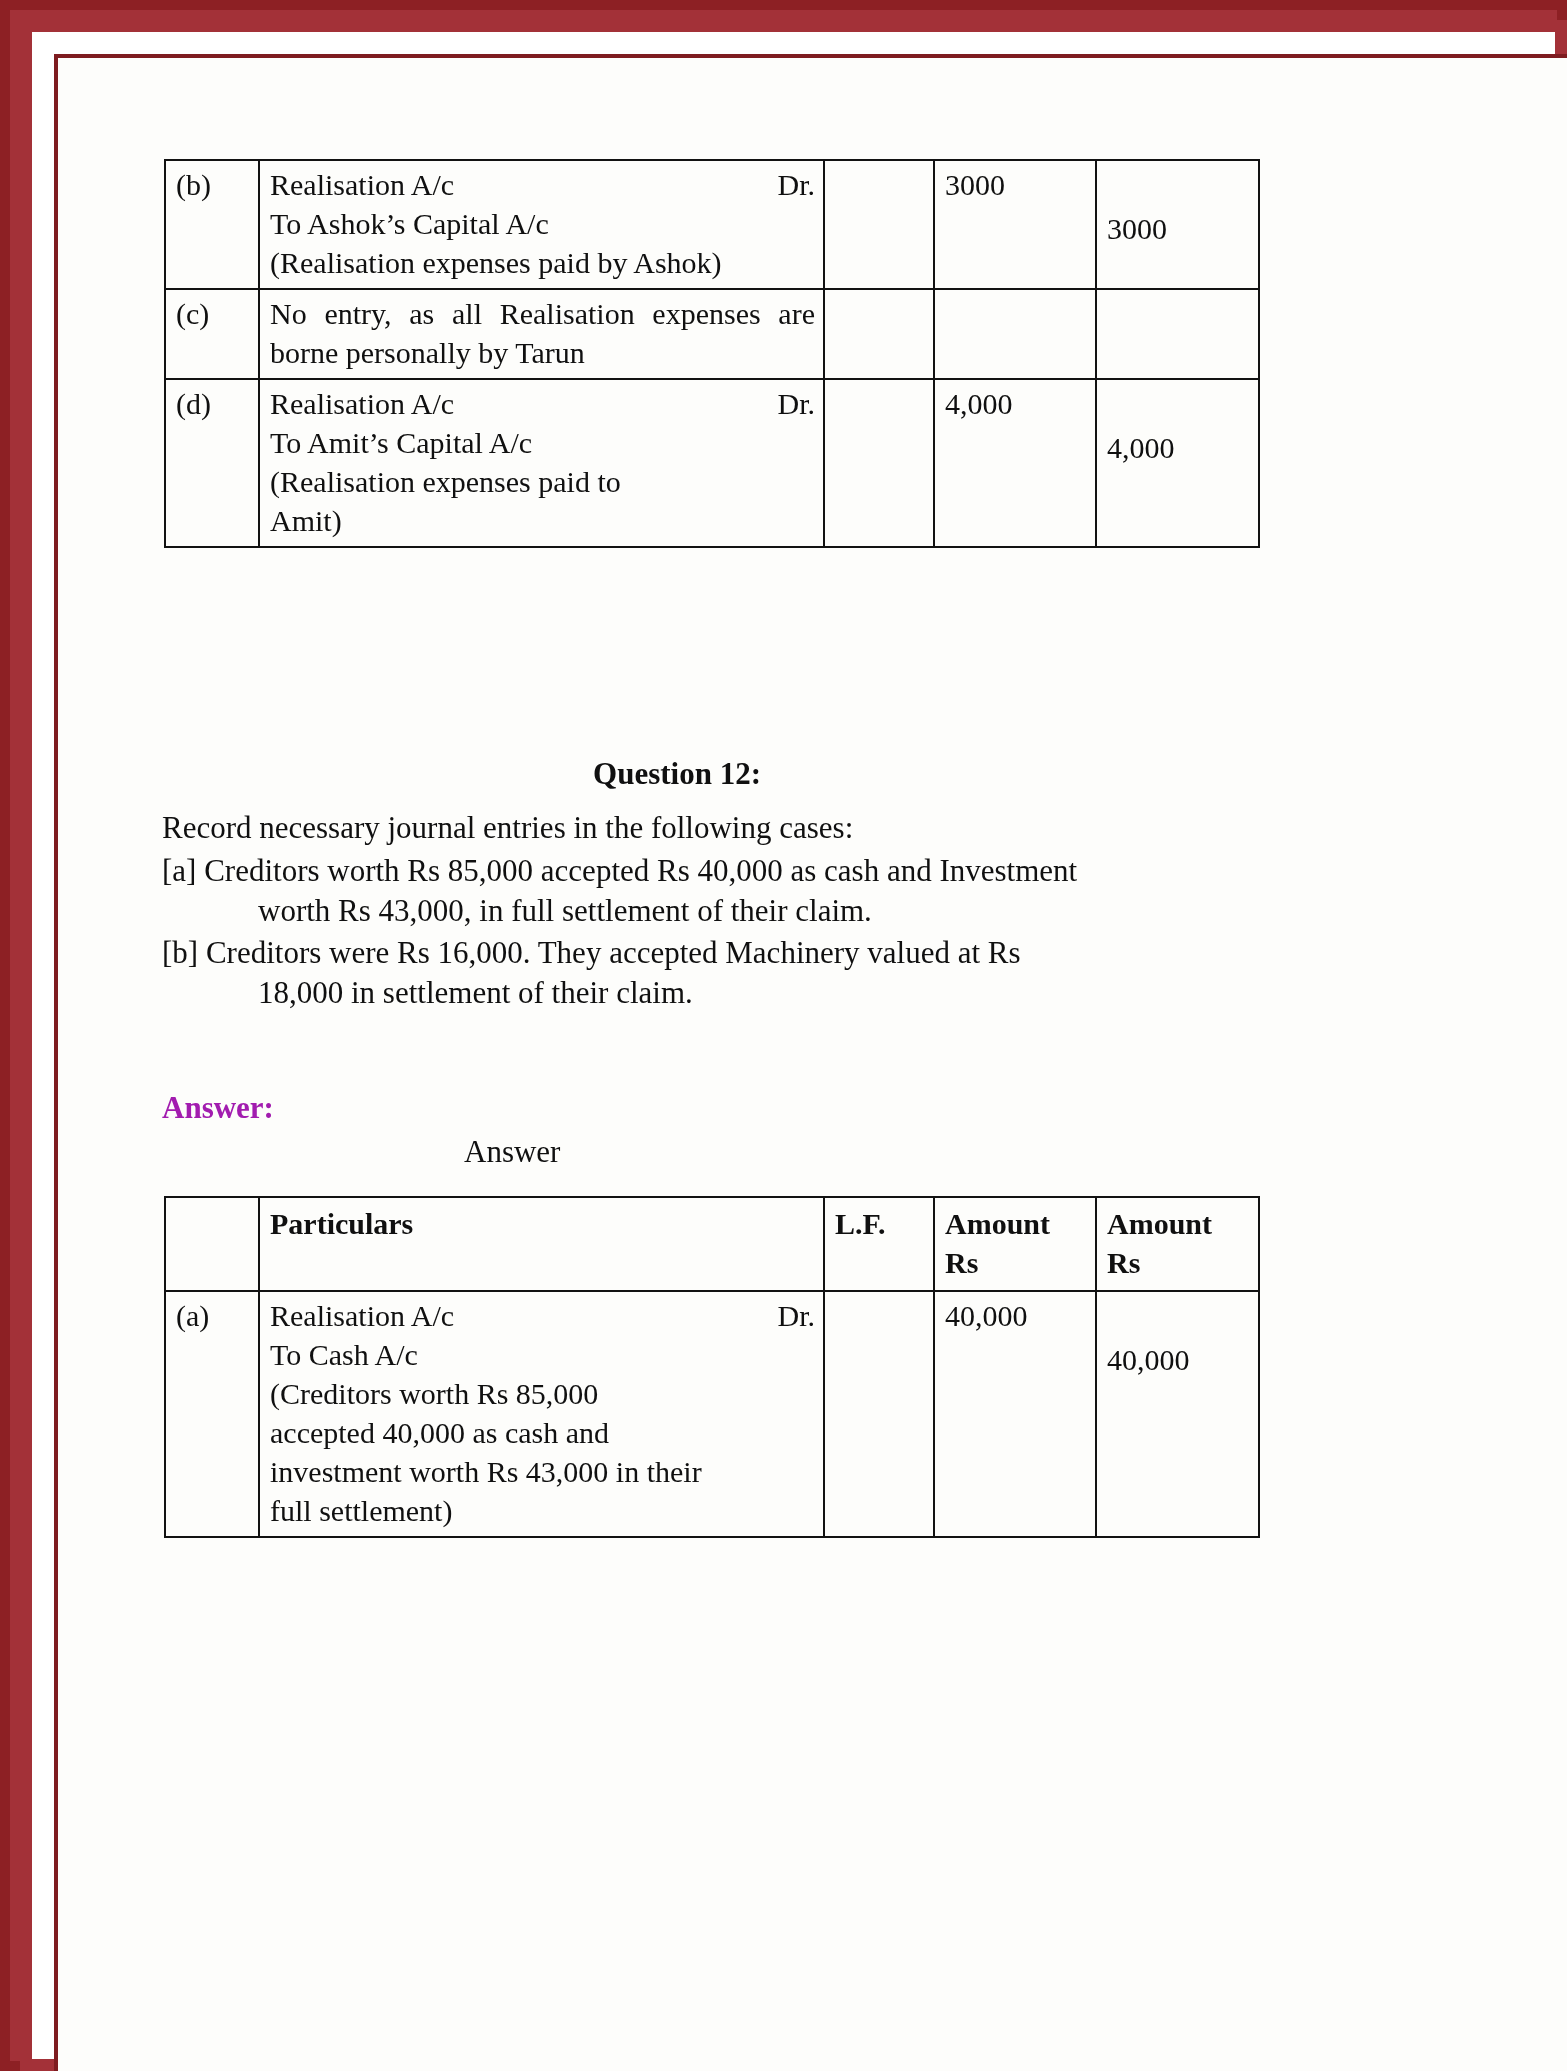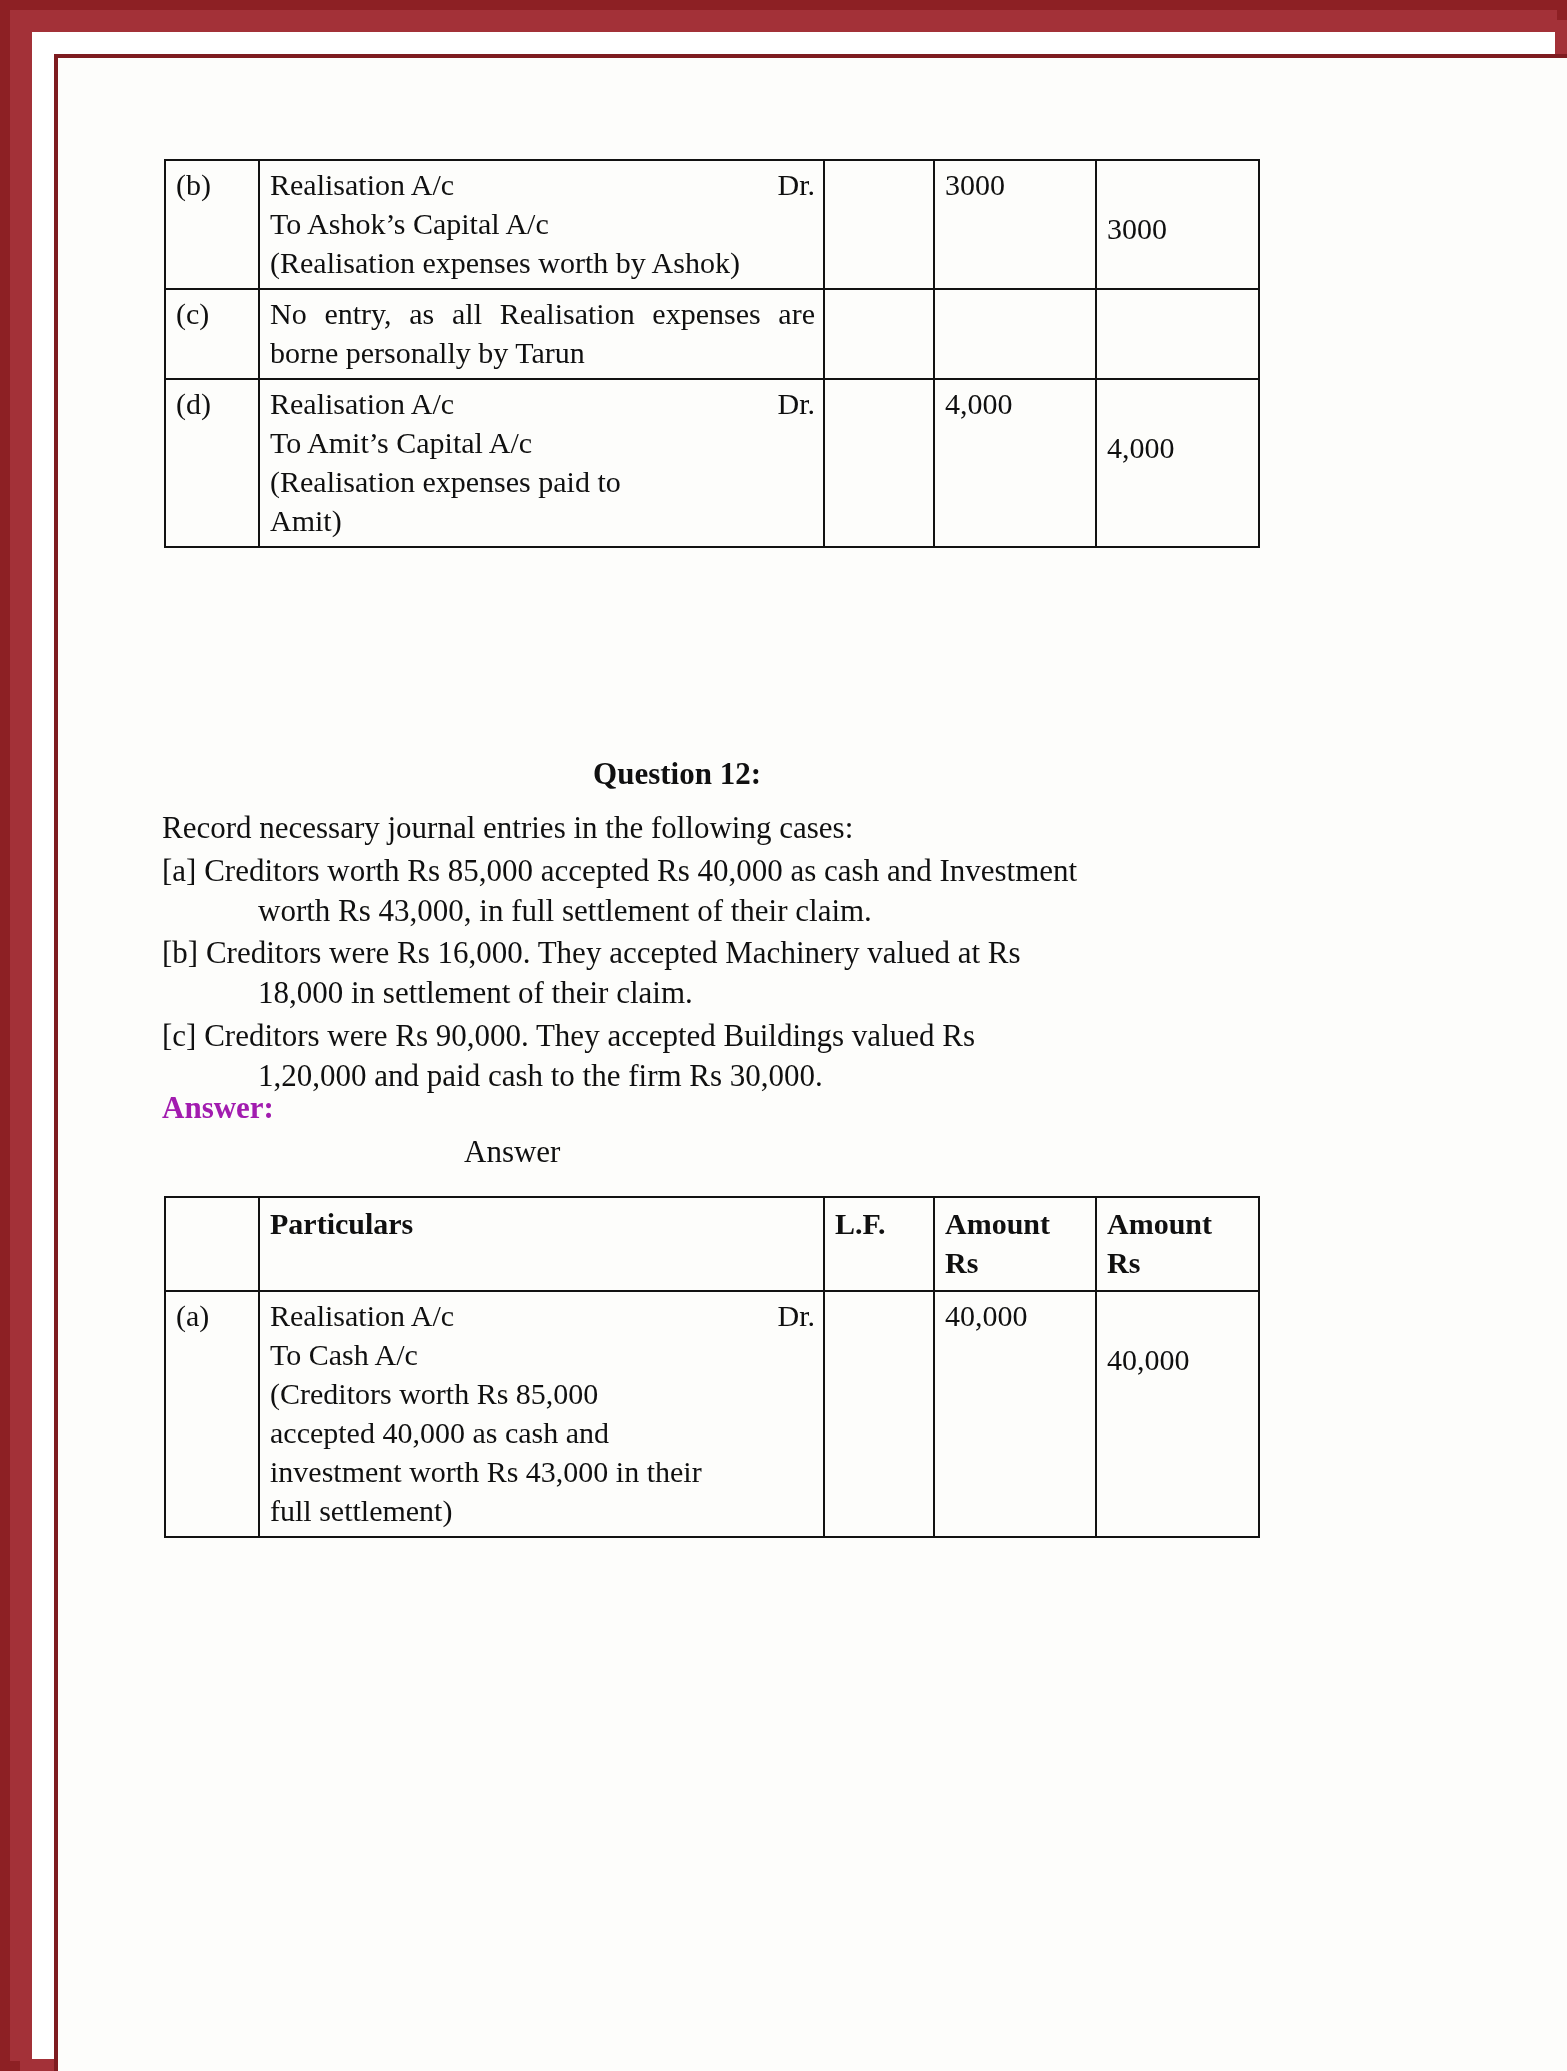--- a/index.html
+++ b/index.html
@@ -161,21 +161,21 @@
         <table class="jtable" id="table-top">
           <tbody>
             <tr>
               <td class="c-sr tall-b">(b)</td>
               <td class="c-part tall-b">
                 <div class="ent-line">
                   <span>Realisation A/c</span>
                   <span class="drtag">Dr.</span>
                 </div>
                 <div>To Ashok’s Capital A/c</div>
-                <div>(Realisation expenses worth by Ashok)</div>
+                <div>(Realisation expenses paid by Ashok)</div>
               </td>
               <td class="c-lf tall-b"></td>
               <td class="c-dr tall-b">3000</td>
               <td class="c-cr tall-b">
                 <div class="cr-amt">3000</div>
               </td>
             </tr>
 
             <tr>
               <td class="c-sr tall-c">(c)</td>
@@ -216,25 +216,20 @@
             <span>Creditors worth Rs 85,000 accepted Rs 40,000 as cash and Investment</span>
             <span class="cont" style="padding-left:48px;">worth Rs 43,000, in full settlement of their claim.</span>
           </div>
 
           <div class="q-item">
             <span>[b]</span>
             <span>Creditors were Rs 16,000. They accepted Machinery valued at Rs</span>
             <span class="cont" style="padding-left:48px;">18,000 in settlement of their claim.</span>
           </div>
 
-          <div class="q-item">
-            <span>[c]</span>
-            <span>Creditors were Rs 90,000. They accepted Buildings valued Rs</span>
-            <span class="cont" style="padding-left:48px;">1,20,000 and paid cash to the firm Rs 30,000.</span>
-          </div>
         </div>
 
         <div id="answer-label">Answer:</div>
         <div id="journal-label">Answer</div>
 
         <table class="jtable" id="table-bottom">
           <tbody>
             <tr class="hdr">
               <td class="c-sr"></td>
               <td class="c-part">Particulars</td>

